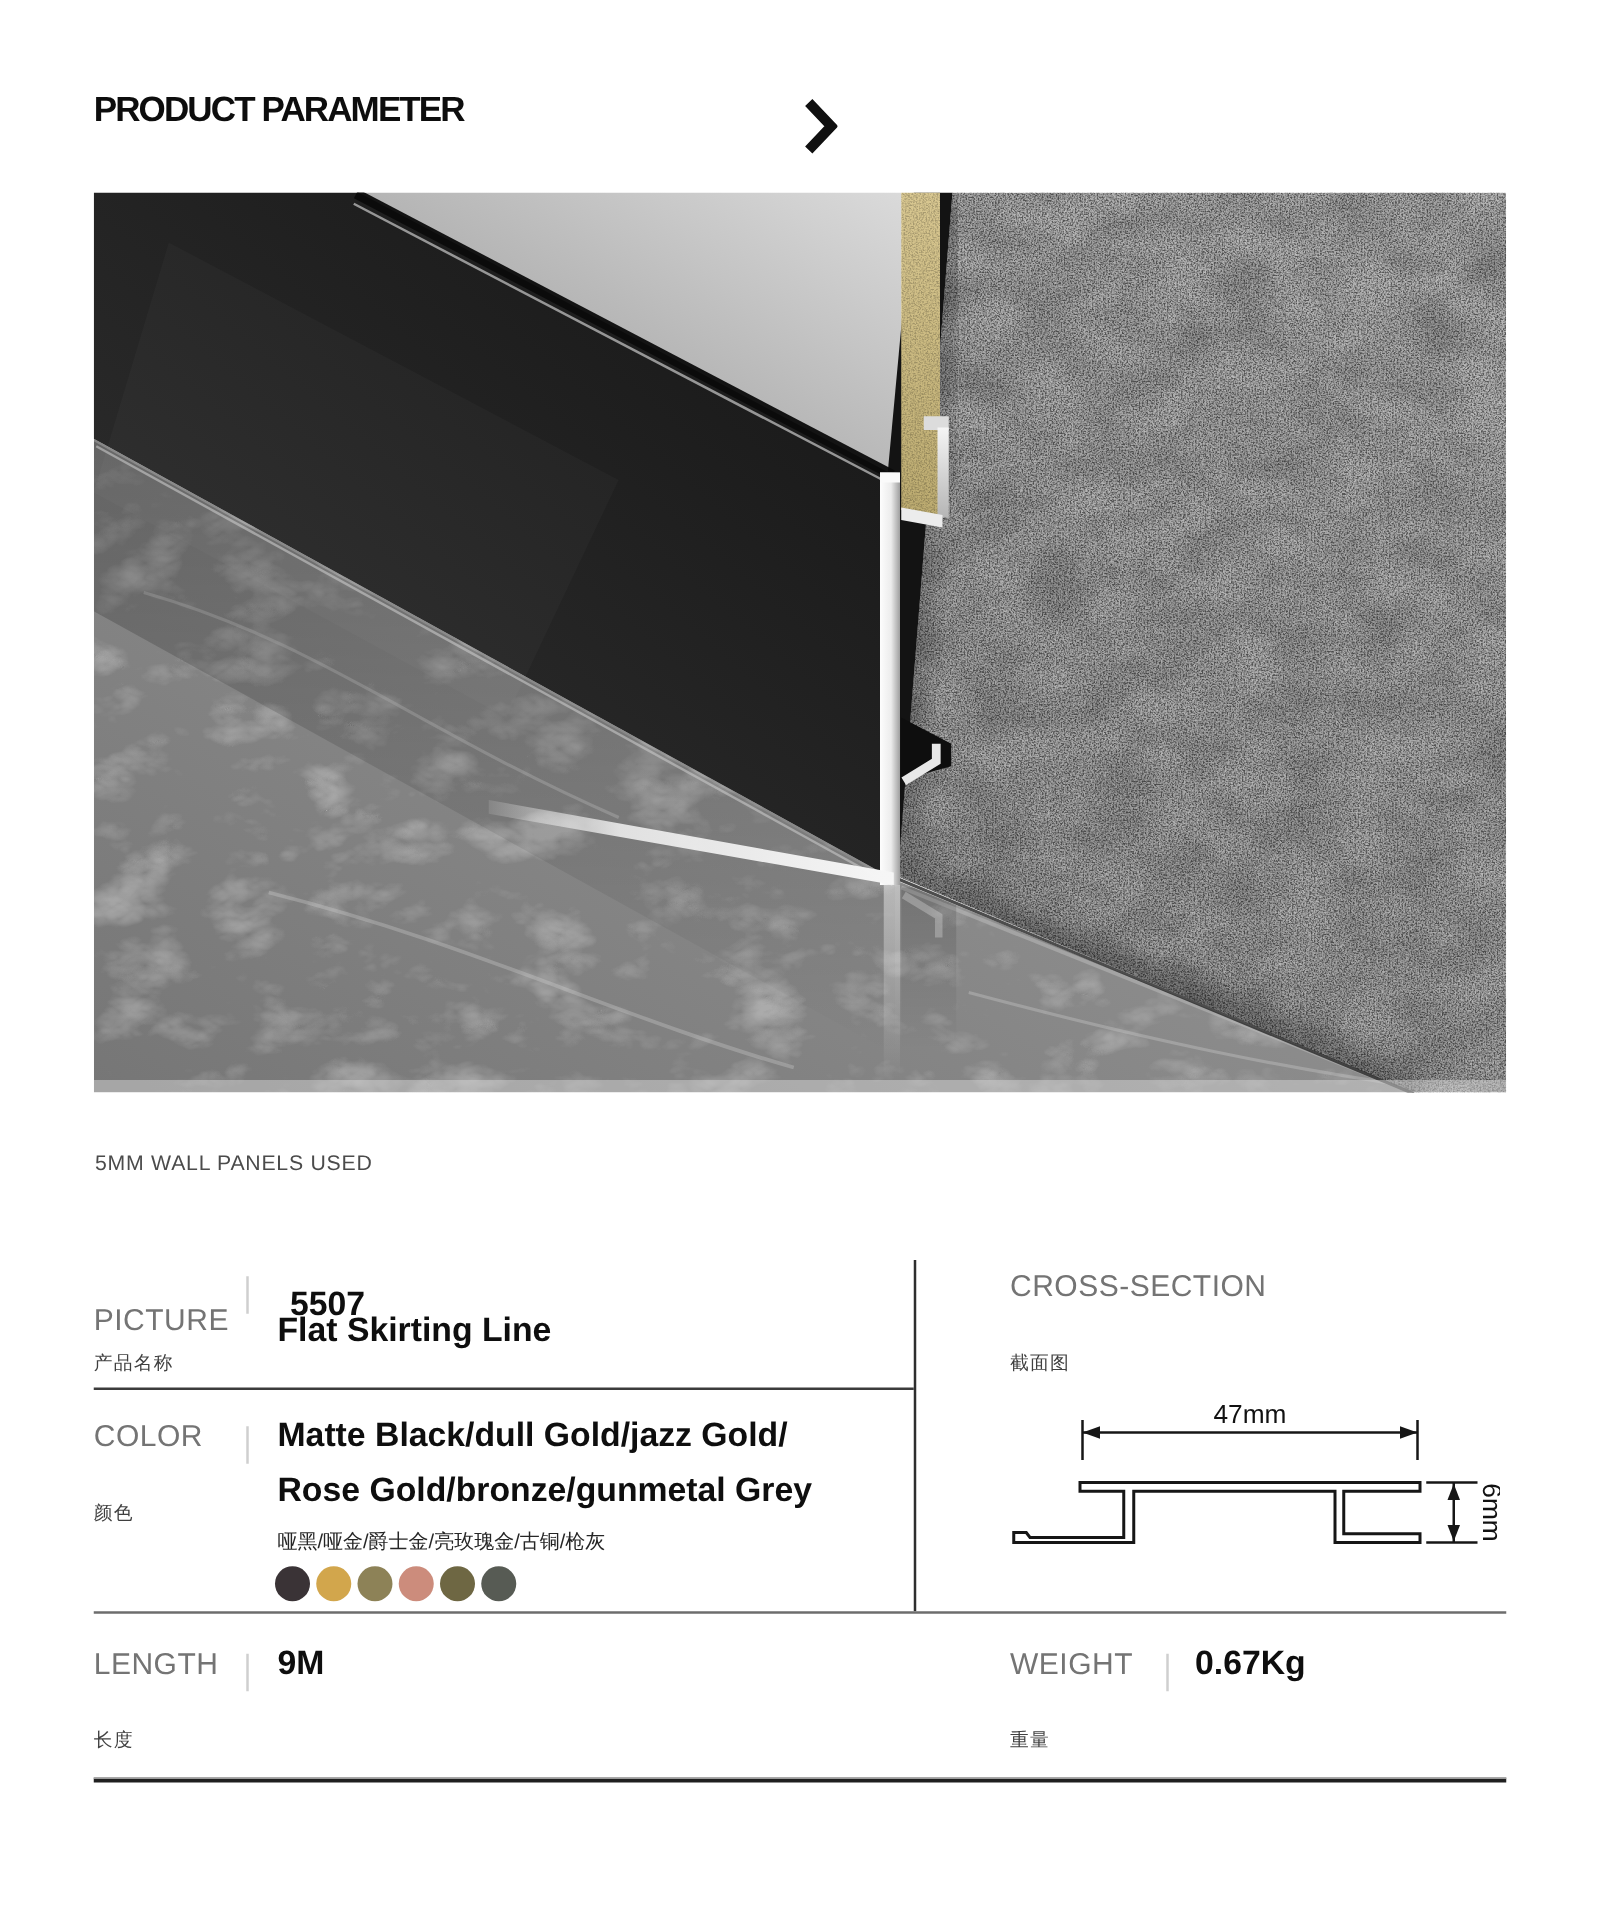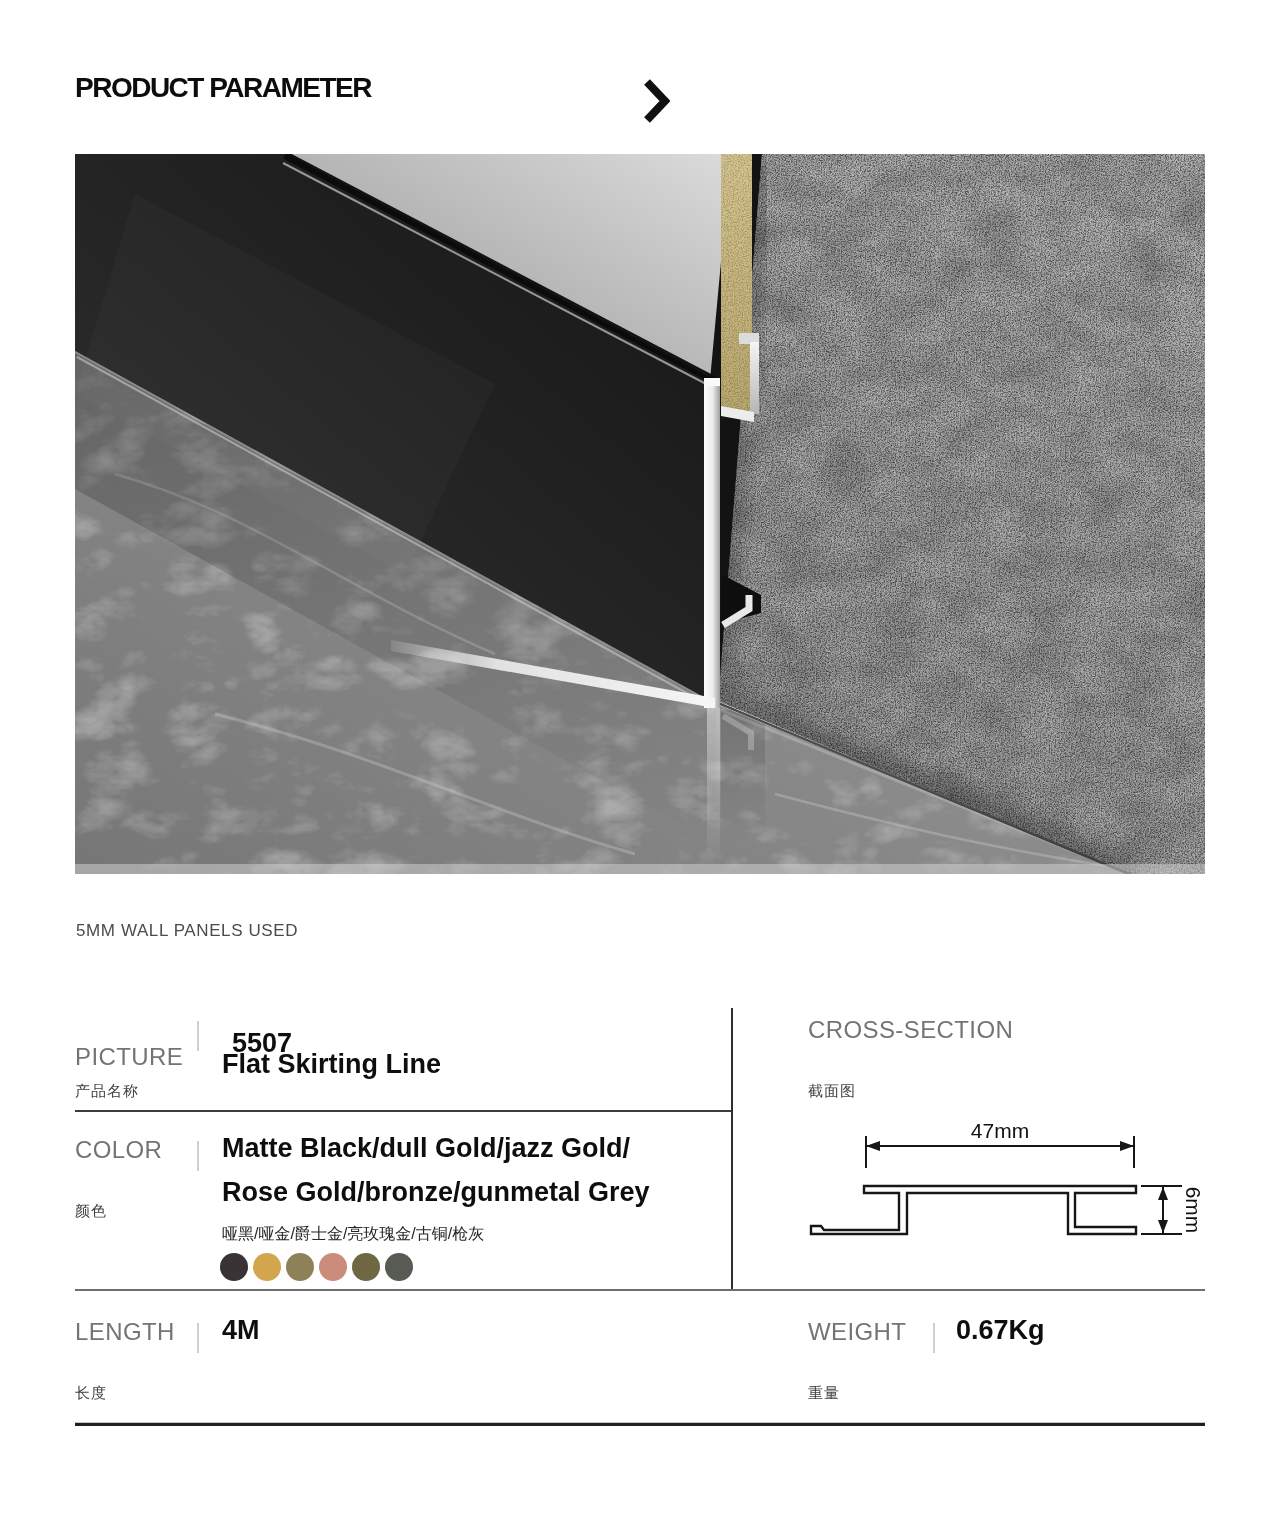--- a/index.html
+++ b/index.html
@@ -189,21 +189,21 @@
     <div class="dot" style="background: rgb(204, 140, 124);"></div>
     <div class="dot" style="background: rgb(110, 103, 67);"></div>
     <div class="dot" style="background: rgb(87, 91, 84);"></div>
   </div>
 
 <div class="abs hdiv-mid" style="left:75px;top:1289px;width:1130px;"></div>
 
 <div class="abs label-en" style="left:75px;top:1320px;">LENGTH</div>
 <div class="abs label-zh" style="left:75px;top:1359px;">长度</div>
 <div class="abs vdiv" style="left:197px;top:1323px;height:30px;"></div>
-<div class="abs value" style="left:222px;top:1317px;">4M</div>
+<div class="abs value" style="left:222px;top:1317px;">9M</div>
 
 <div class="abs hdiv-bottom" style="left:75px;top:1422px;width:1130px;"></div>
 
 <div class="abs label-en" style="left:808px;top:1018px;">CROSS-SECTION</div>
 <div class="abs label-zh" style="left:808px;top:1057px;">截面图</div>
 
 <svg class="abs" style="left:808px;top:1114px;" width="392" height="126" viewBox="0 0 392 126">
   <g stroke="#161616" stroke-width="2" fill="none">
     <line x1="58" y1="22" x2="58" y2="54"></line>
     <line x1="326" y1="22" x2="326" y2="54"></line>

